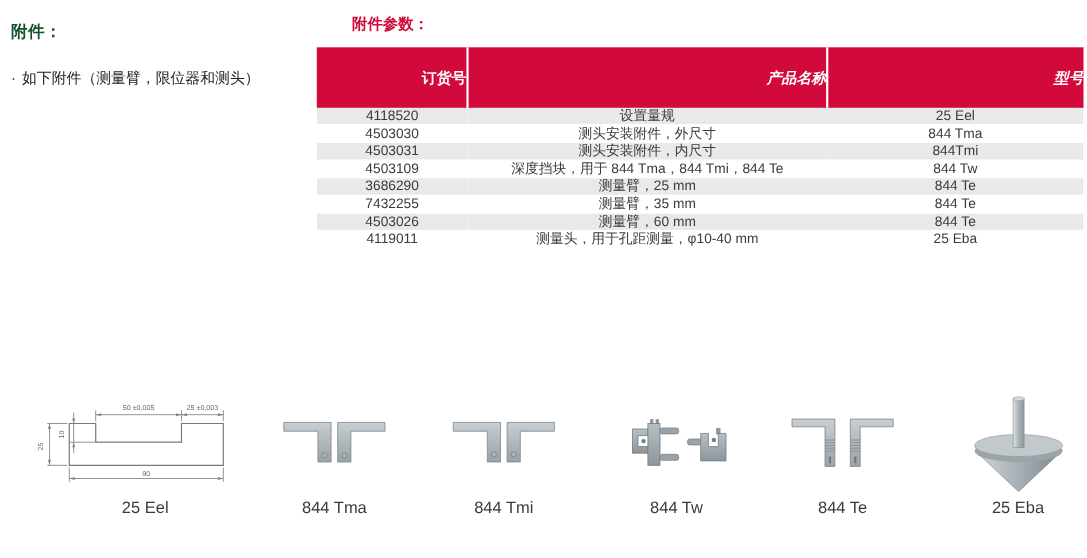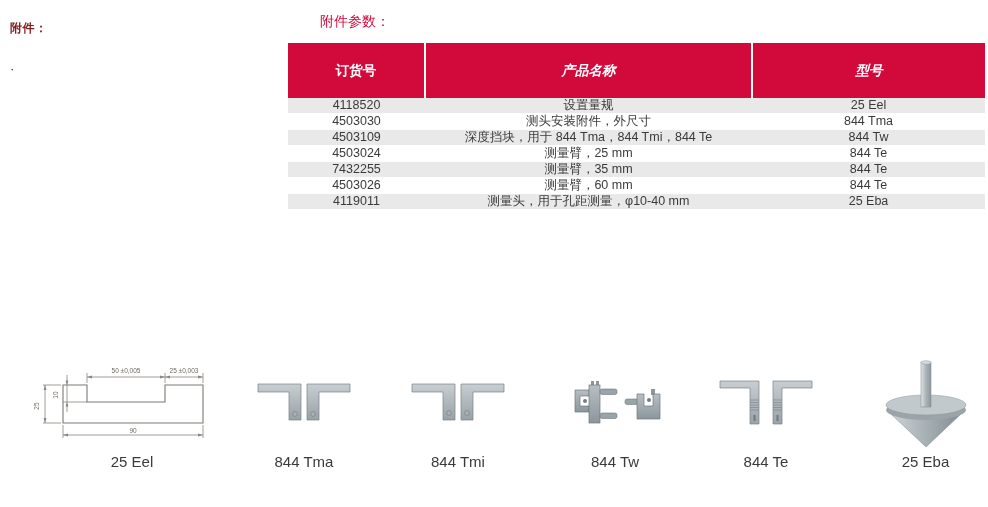--- a/index.html
+++ b/index.html
@@ -6,31 +6,31 @@
   html,body { background:#fff; }
   body {
     font-family:"Liberation Sans","DejaVu Sans",sans-serif;
     color:#333;
     width:988px; height:507px;
   }
   .page { position:relative; width:988px; height:507px; background:#fff; overflow:hidden; }
 
   
   .intro { position:absolute; left:10px; top:20px; width:265px; }
-  .intro-heading { font-size:12px; font-weight:bold; color:#7f1d1d; letter-spacing:.5px; }
+  .intro-heading { font-size:15px; font-weight:bold; color:#14532d; letter-spacing:.5px; }
   .intro-bullet { display:flex; margin-top:22px; font-size:13.5px; line-height:1.5; color:#222; }
   .bullet-dot { width:10px; font-size:13.5px; color:#222; }
   .bullet-lines { flex:1; }
 
   
-  .params-heading { position:absolute; left:288px; top:13px; font-size:14px; font-weight:normal; color:var(--brand_red,#d20a3c);padding-left:32px; }
+  .params-heading { position:absolute; left:288px; top:13px; font-size:14px; font-weight:bold; color:var(--brand_red,#d20a3c);padding-left:32px; }
   .acc-table { position:absolute; left:288px; top:43px; width:697px; border-collapse:collapse; table-layout:fixed; border-bottom:1px solid #d9d9d9; }
   .acc-table thead th {
     background:var(--brand_red,#d20a3c); color:#fff;
-    height:55px; font-size:13.5px; font-weight:bold; text-align:center; vertical-align:middle;
+    height:55px; font-size:13.5px; font-weight:bold; text-align:right; vertical-align:middle;
   }
   .acc-table thead th + th { border-left:2px solid #fff;font-style:italic; }
   .acc-table tbody tr { border-bottom:1px solid #fff; }
   .acc-table tbody tr:nth-child(odd)  { background:var(--row_alt,#e9e9ea); }
   .acc-table tbody tr:nth-child(even) { background:#fff; }
   .acc-table tbody td {
     height:15px; line-height:15px; font-size:12.5px; text-align:center;
     color:#3a3a3a; white-space:nowrap; overflow:hidden;
   }
 
@@ -55,21 +55,21 @@
 </head>
 <body>
 
 <div class="page">
 
   <div class="intro">
     <div class="intro-heading">附件：</div>
     <div class="intro-bullet">
       <span class="bullet-dot">·</span>
       <span class="bullet-lines">
-        <br>
+        <span>如下附件（测量臂，限位器和测头）</span><br>
       </span>
     </div>
   </div>
 
   <div class="params-heading">附件参数：</div>
 
   <table class="acc-table">
     <colgroup>
         <col style="width:137px">
         <col style="width:327px">
@@ -87,26 +87,31 @@
           <td>4118520</td>
           <td>设置量规</td>
           <td>25 Eel</td>
         </tr>
       <tr>
           <td>4503030</td>
           <td>测头安装附件，外尺寸</td>
           <td>844 Tma</td>
         </tr>
       <tr>
+          <td>4503031</td>
+          <td>测头安装附件，内尺寸</td>
+          <td>844Tmi</td>
+        </tr>
+      <tr>
           <td>4503109</td>
           <td>深度挡块，用于 844 Tma，844 Tmi，844 Te</td>
           <td>844 Tw</td>
         </tr>
       <tr>
-          <td>4503024</td>
+          <td>3686290</td>
           <td>测量臂，25 mm</td>
           <td>844 Te</td>
         </tr>
       <tr>
           <td>7432255</td>
           <td>测量臂，35 mm</td>
           <td>844 Te</td>
         </tr>
       <tr>
           <td>4503026</td>

